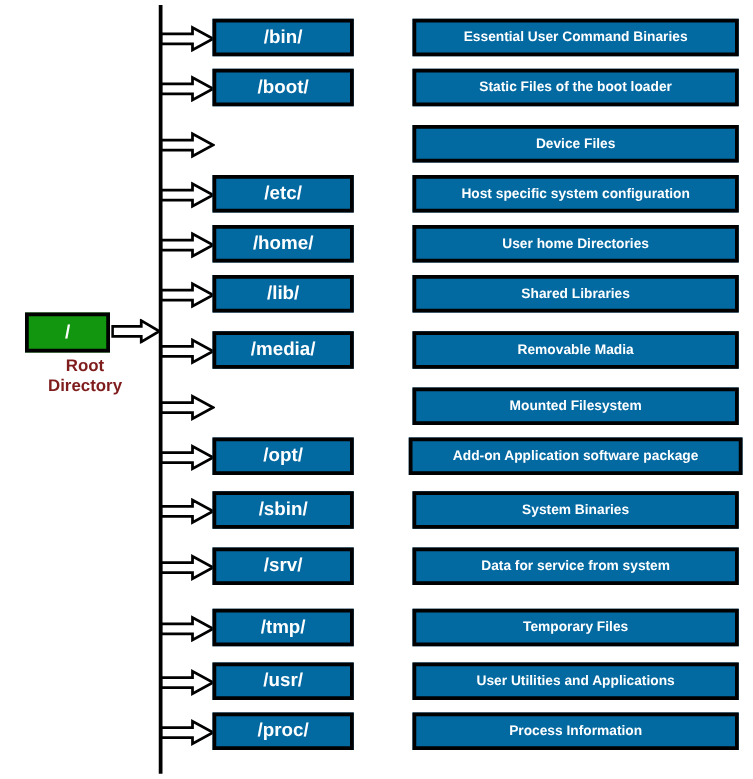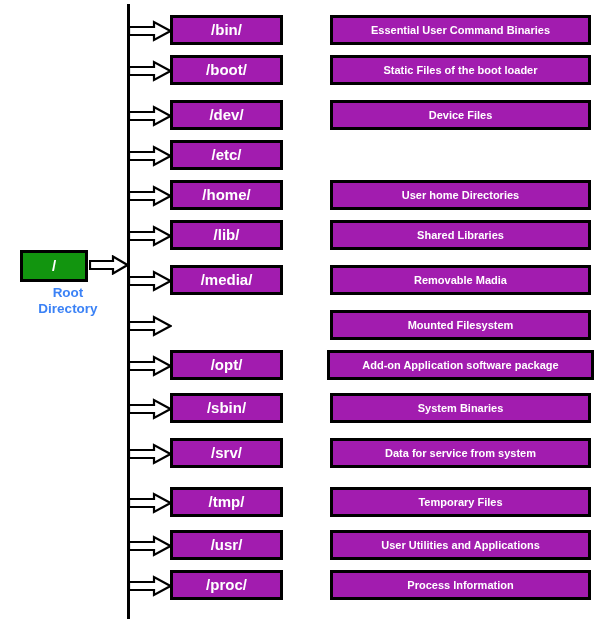--- a/index.html
+++ b/index.html
@@ -45,21 +45,21 @@
     font-size: 15px;
     font-weight: bold;
     line-height: 26px;
     text-align: center;
     box-sizing: content-box;
   }
   .root-caption {
     margin-top: 3px;
     width: 100px;
     text-align: center;
-    color: #3b82f6;
+    color: #7f1d1d;
     font-size: 13.5px;
     font-weight: bold;
     line-height: 16px;
   }
 
   
   .arrow {
     position: absolute;
     display: block;
   }
@@ -69,21 +69,21 @@
   .row {
     position: absolute;
     left: 0;
     width: 602px;
     height: 30px;
   }
   .dirbox, .descbox {
     position: absolute;
     top: 0;
     height: 24px;
-    background: #a21caf;
+    background: #0369a1;
     border: 3px solid #000000;
     color: #ffffff;
     font-weight: bold;
     line-height: 24px;
     text-align: center;
     white-space: nowrap;
     overflow: hidden;
     box-sizing: content-box;
   }
   .dirbox {
@@ -141,30 +141,30 @@
         </span>
         <div class="dirbox">/boot/</div>
         <div class="descbox">Static Files of the boot loader</div>
       </div>
       <div class="row" style="top: 100px;">
         <span class="arrow" style="left: 128px; top: 5px;">
           <svg width="44" height="22" viewBox="0 0 44 22">
             <path d="M1,7 L26,7 L26,2 L42.5,11 L26,20 L26,15 L1,15 Z" fill="#ffffff" stroke="#000000" stroke-width="2.2" stroke-linejoin="miter"></path>
           </svg>
         </span>
-        <div class="dirbox">/dev/</div>
         <div class="descbox">Device Files</div>
       </div>
       <div class="row" style="top: 140px;">
         <span class="arrow" style="left: 128px; top: 5px;">
           <svg width="44" height="22" viewBox="0 0 44 22">
             <path d="M1,7 L26,7 L26,2 L42.5,11 L26,20 L26,15 L1,15 Z" fill="#ffffff" stroke="#000000" stroke-width="2.2" stroke-linejoin="miter"></path>
           </svg>
         </span>
         <div class="dirbox">/etc/</div>
+        <div class="descbox">Host specific system configuration</div>
       </div>
       <div class="row" style="top: 180px;">
         <span class="arrow" style="left: 128px; top: 5px;">
           <svg width="44" height="22" viewBox="0 0 44 22">
             <path d="M1,7 L26,7 L26,2 L42.5,11 L26,20 L26,15 L1,15 Z" fill="#ffffff" stroke="#000000" stroke-width="2.2" stroke-linejoin="miter"></path>
           </svg>
         </span>
         <div class="dirbox">/home/</div>
         <div class="descbox">User home Directories</div>
       </div>

